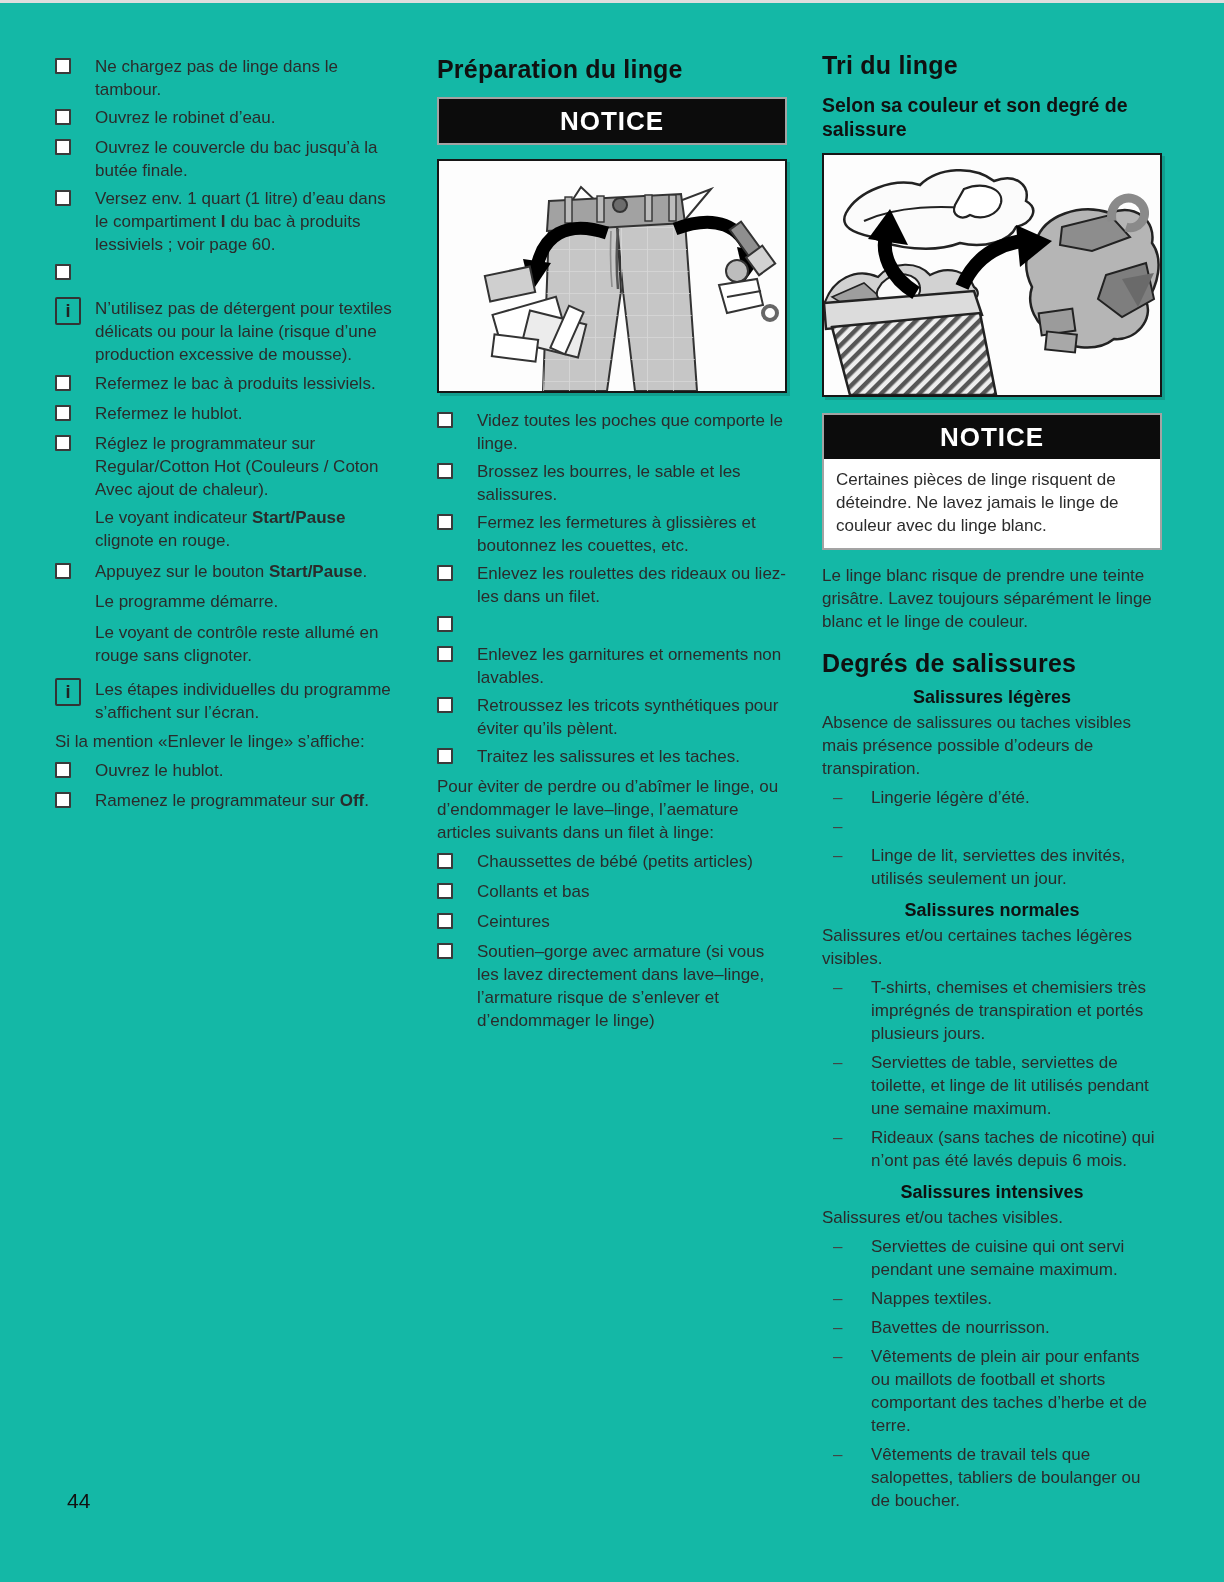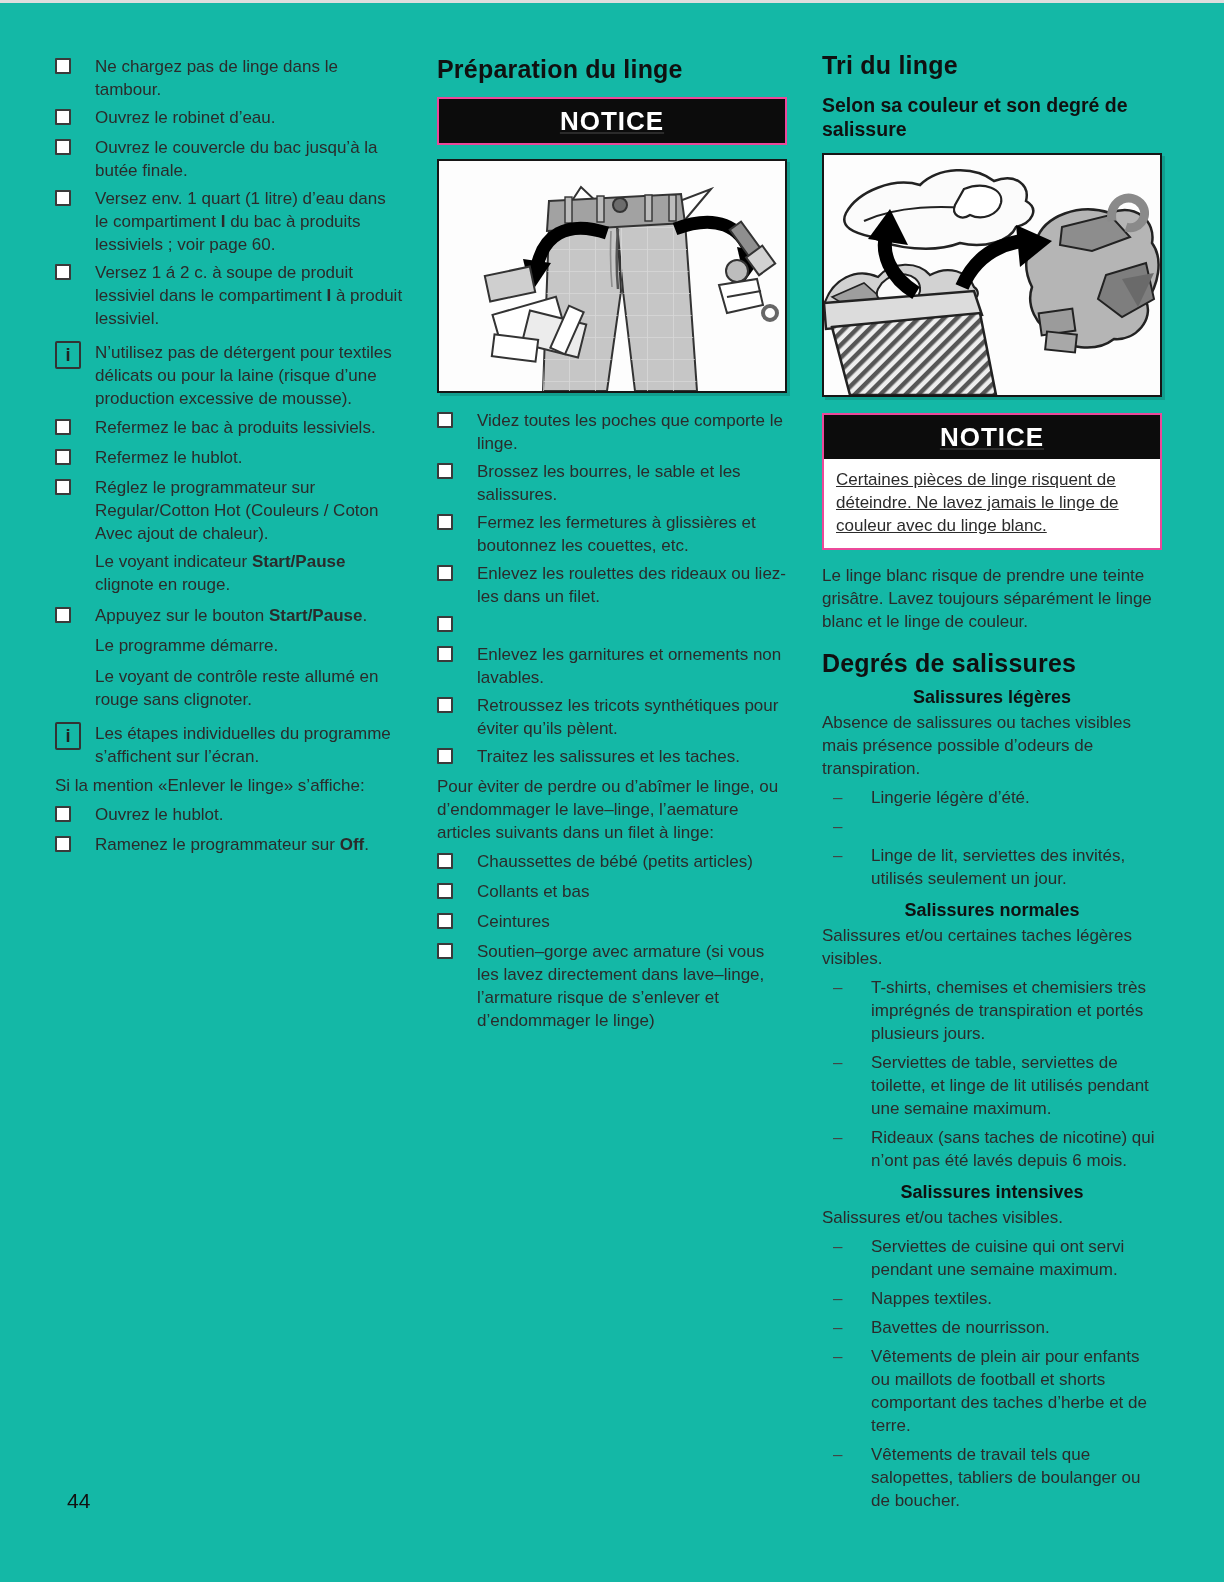--- a/index.html
+++ b/index.html
@@ -25,21 +25,21 @@
   .dash{display:flex;margin:0 0 6px 0;}
   .dash .marker{flex:0 0 38px;padding-left:11px;color:#444;}
   .info{display:flex;margin:11px 0 6px 0;}
   .info .marker{flex:0 0 40px;}
   .imark{display:inline-block;width:22px;height:24px;border:2px solid #333;border-radius:2px;
          font-weight:bold;font-size:18px;line-height:24px;text-align:center;color:#222;}
   .cont{padding-left:40px;margin:1px 0 8px 0;}
   .plain{margin:1px 0 6px 0;}
   .txt{flex:1;}
 
-  .notice{border:2px solid #ec4899;margin:2px 0 14px 0;background:#fff;text-decoration:underline;}
+  .notice{border:2px solid #a3a3a3;margin:2px 0 14px 0;background:#fff;}
   .notice-head{background:#0c0c0c;color:#ffffff;font-weight:bold;font-size:26px;line-height:26px;
                text-align:center;padding:9px 0;letter-spacing:1px;}
   .notice-body{padding:9px 12px 11px 12px;font-size:17px;line-height:23px;}
 
   .fig{border:2px solid #161616;margin:2px 0 16px 0;background:#fff;line-height:0;
        box-shadow:3px 3px 0 rgba(0,0,0,.14);}
   .fig svg{display:block;}
 
   .pageno{position:absolute;left:67px;top:1486px;font-size:21px;color:#111;}
 </style>
@@ -59,21 +59,20 @@
       <div class="blk check">
         <span class="marker"><span class="box"></span></span>
         <span class="txt"><span>Ouvrez le couvercle du bac jusqu’à la butée finale.</span></span>
       </div>
       <div class="blk check">
         <span class="marker"><span class="box"></span></span>
         <span class="txt"><span>Versez env. 1 quart (1 litre) d’eau dans le compartiment </span><span style="font-weight: bold;">I</span><span> du bac à produits lessiviels ; voir page  60.</span></span>
       </div>
       <div class="blk check">
         <span class="marker"><span class="box"></span></span>
-        <span class="txt"><span>Versez 1 á 2 c. à soupe de produit lessiviel dans le compartiment </span><span style="font-weight: bold;">I</span><span> à produit lessiviel.</span></span>
       </div>
       <div class="blk info">
         <span class="marker"><span class="imark">i</span></span>
         <span class="txt"><span>N’utilisez pas de détergent pour textiles délicats ou pour la laine (risque d’une production excessive de mousse).</span></span>
       </div>
       <div class="blk check">
         <span class="marker"><span class="box"></span></span>
         <span class="txt"><span>Refermez le bac à produits lessiviels.</span></span>
       </div>
       <div class="blk check">

